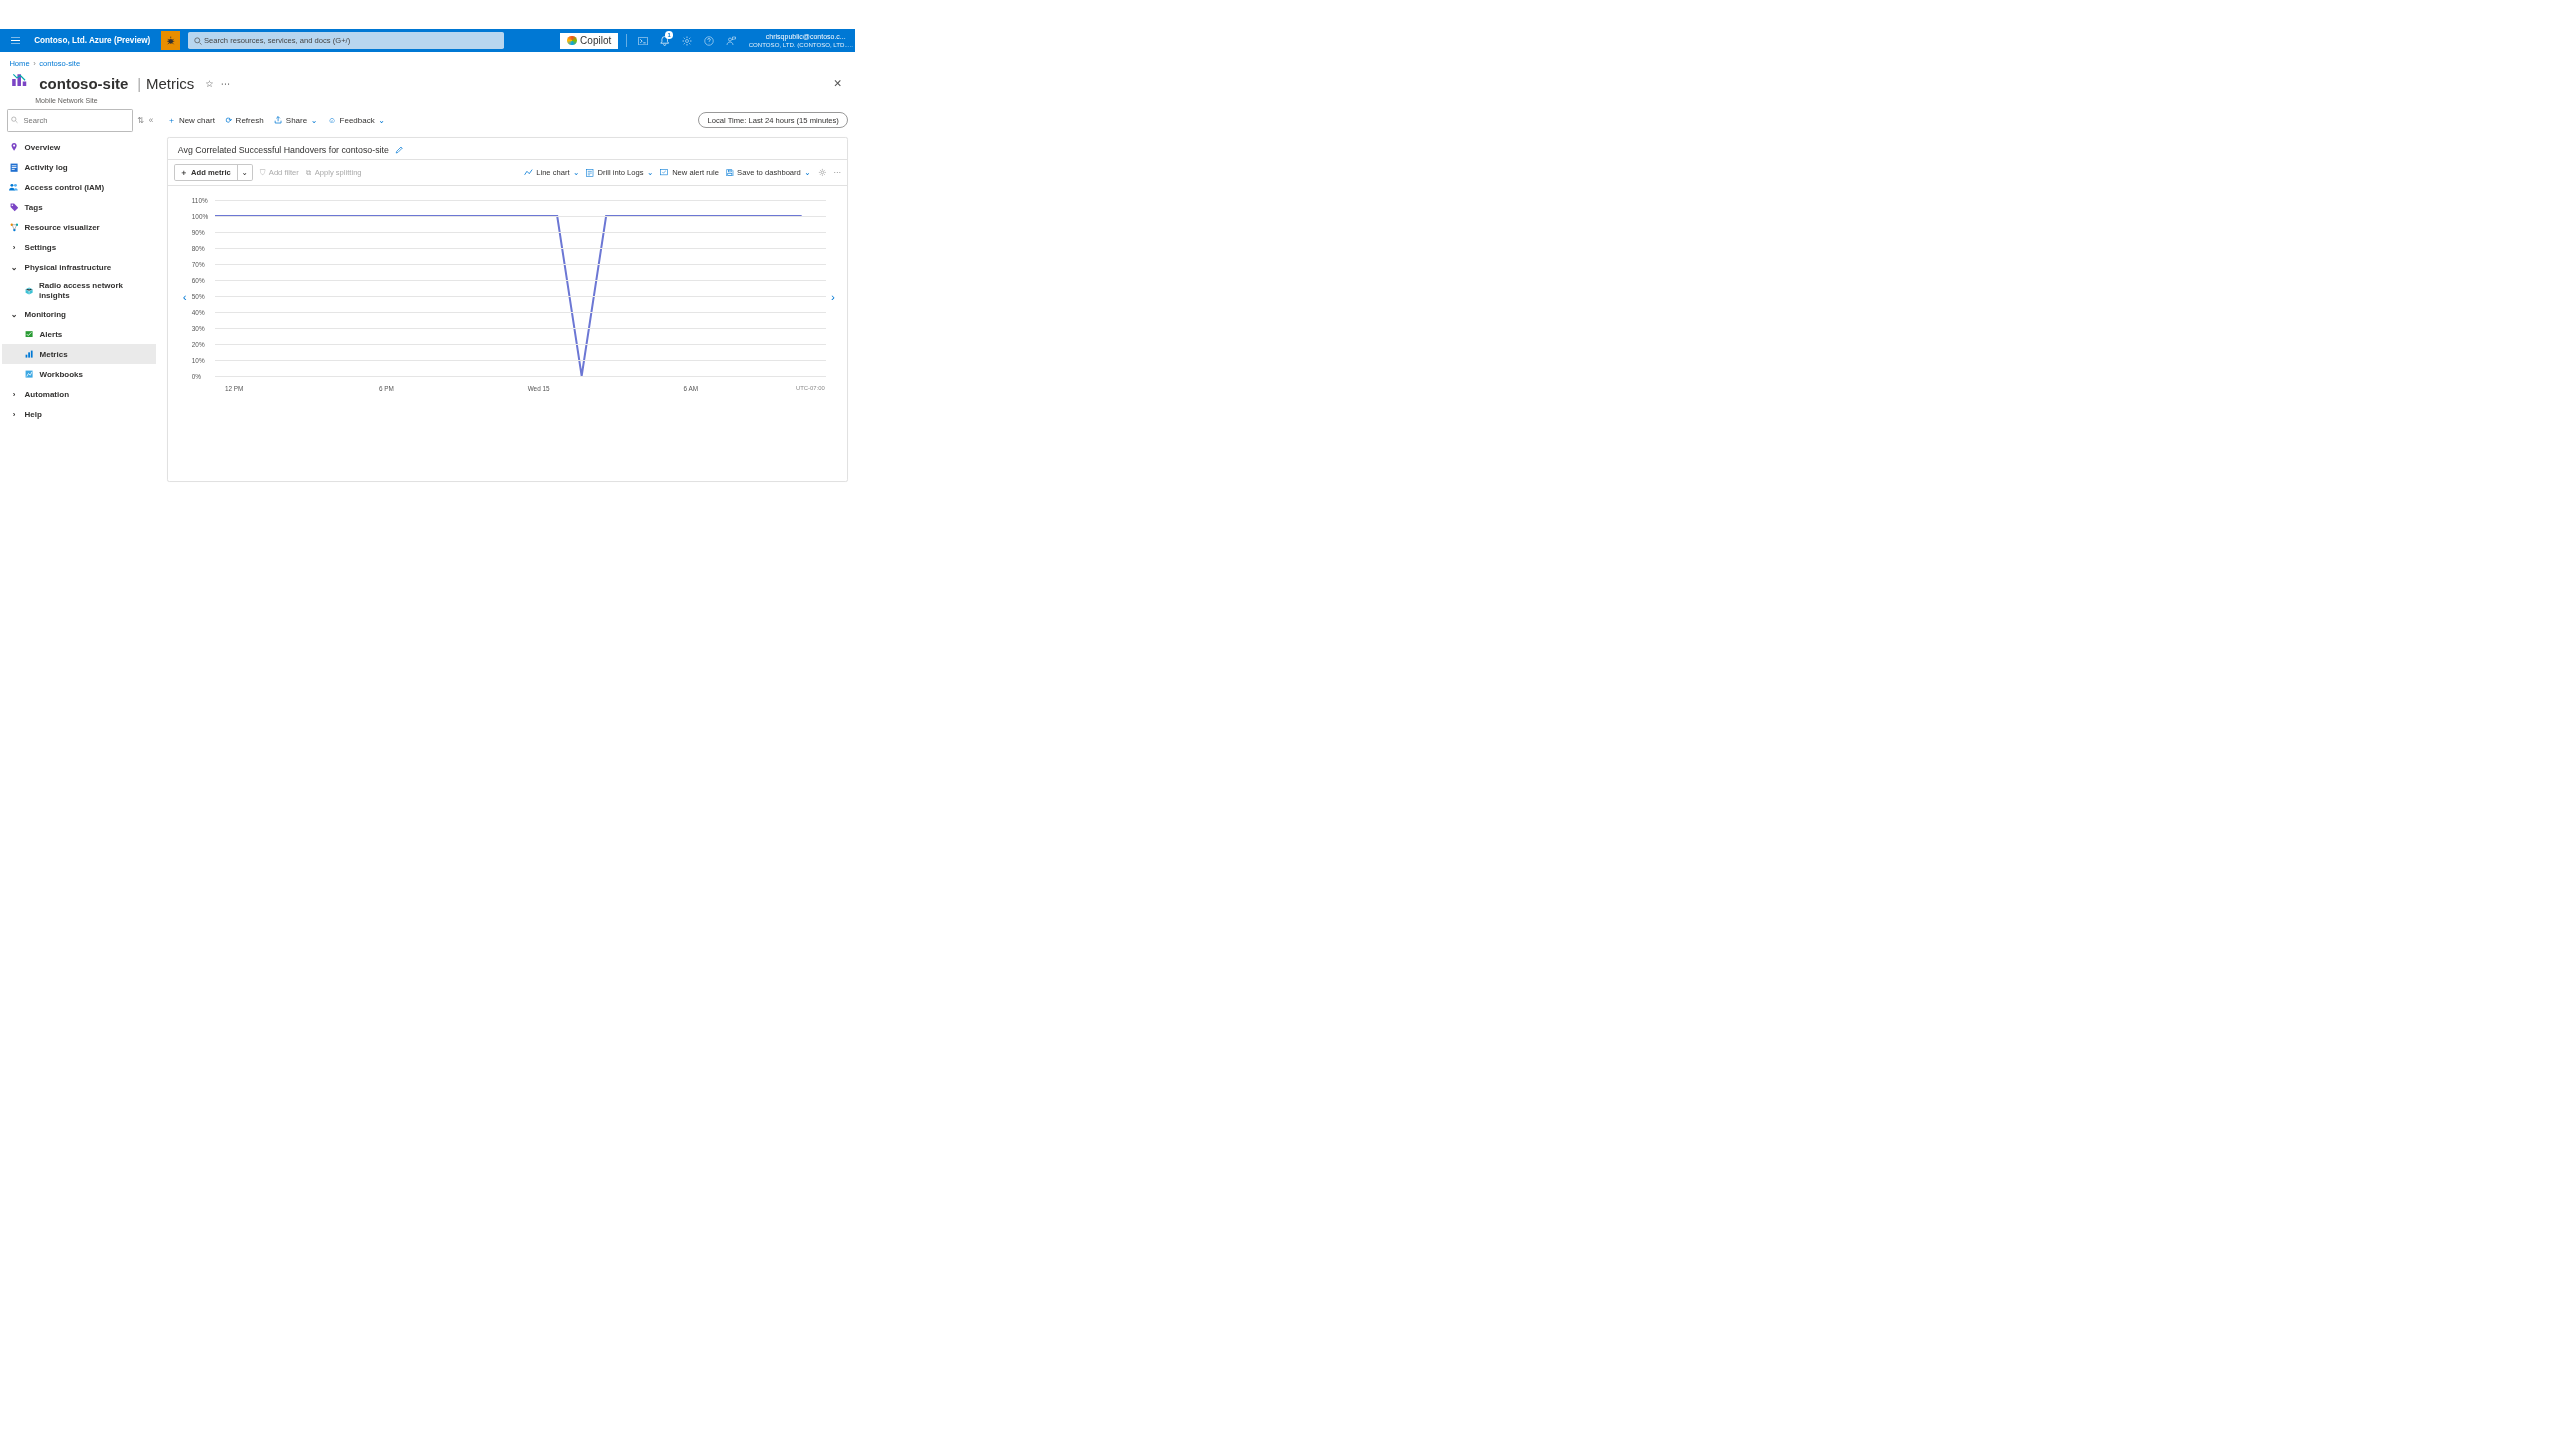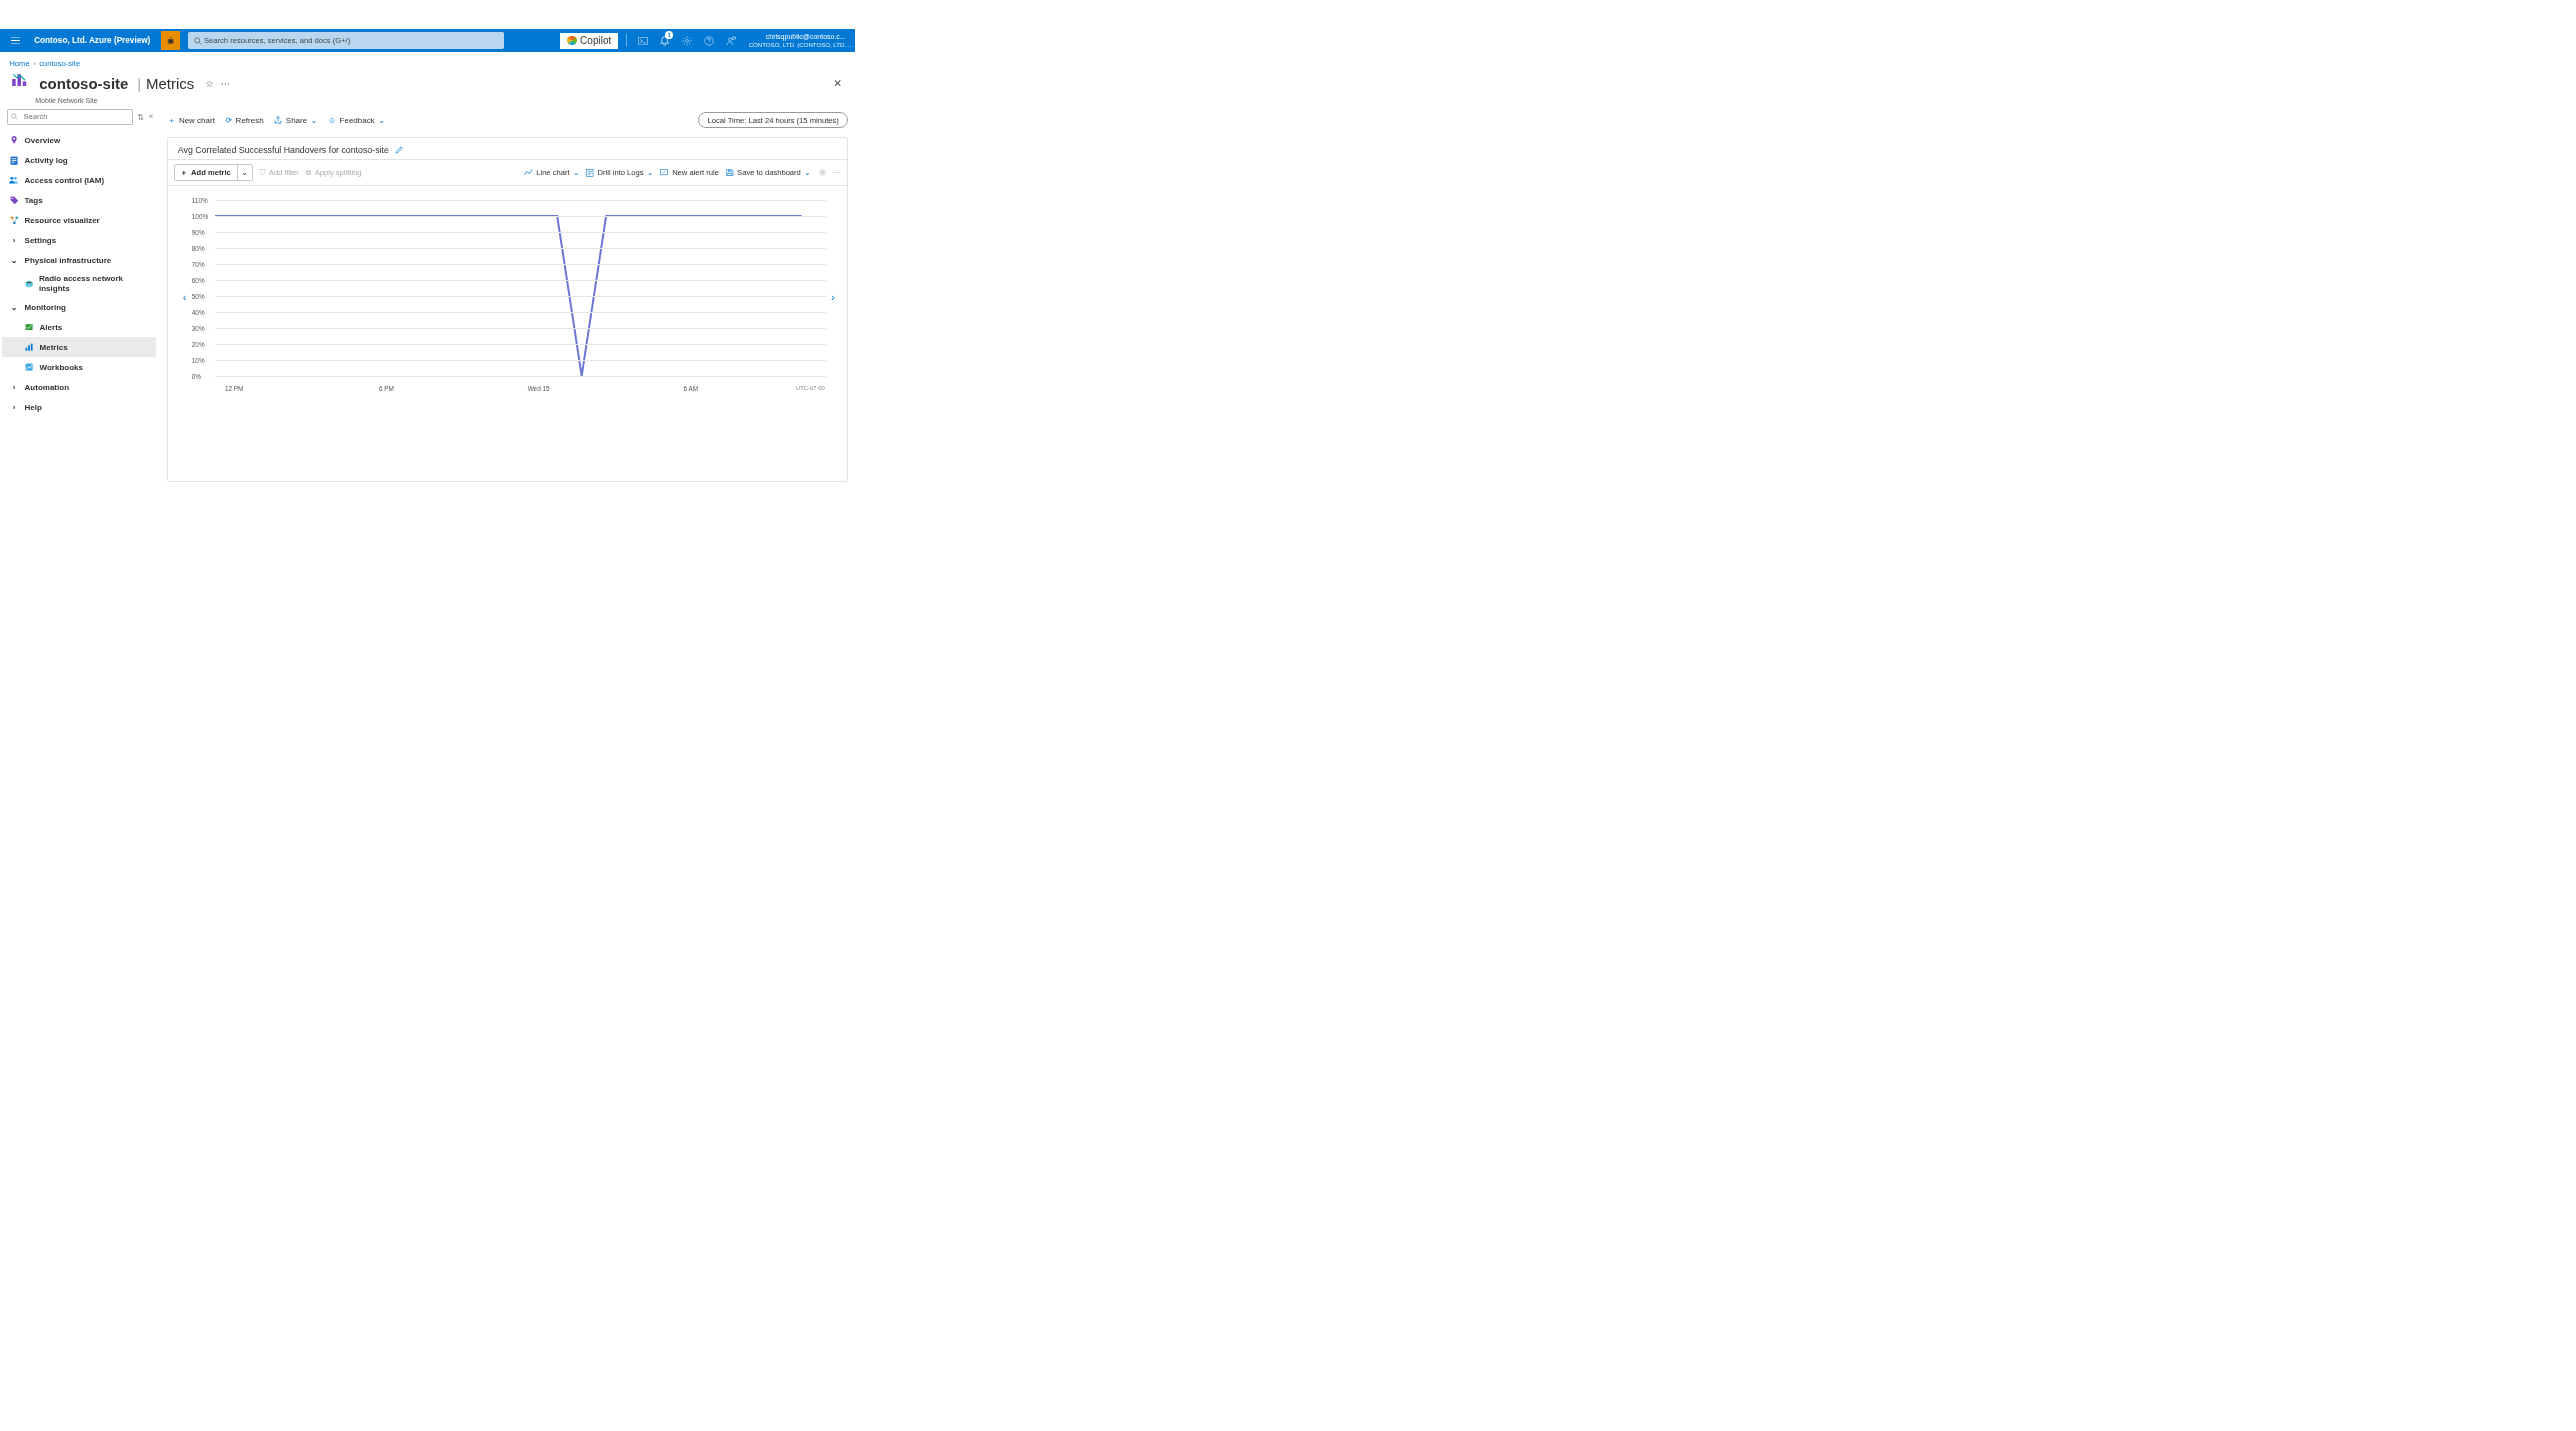--- a/index.html
+++ b/index.html
@@ -183,21 +183,21 @@
   }
   .sidebar-search-row {
     display: flex; align-items: center; gap: 4.7px;
     padding: 0 2.3px 5.9px 4.7px;
   }
   .sidebar-search {
     flex: 1;
     display:flex; align-items:center; gap:3px;
     border: 0.6px solid #bbb;
     border-radius: 1.2px;
-    height: 16px;
+    height: 23px;
     padding: 0 3.5px;
   }
   .sidebar-search input {
     border:none; outline:none; font-size:7.6px; width:100%;
   }
   .sidebar-updown, .sidebar-collapse {
     color: #888; cursor:pointer; font-size: 8.2px;
   }
   .side-item, .side-group {
     display: flex; align-items: center;

